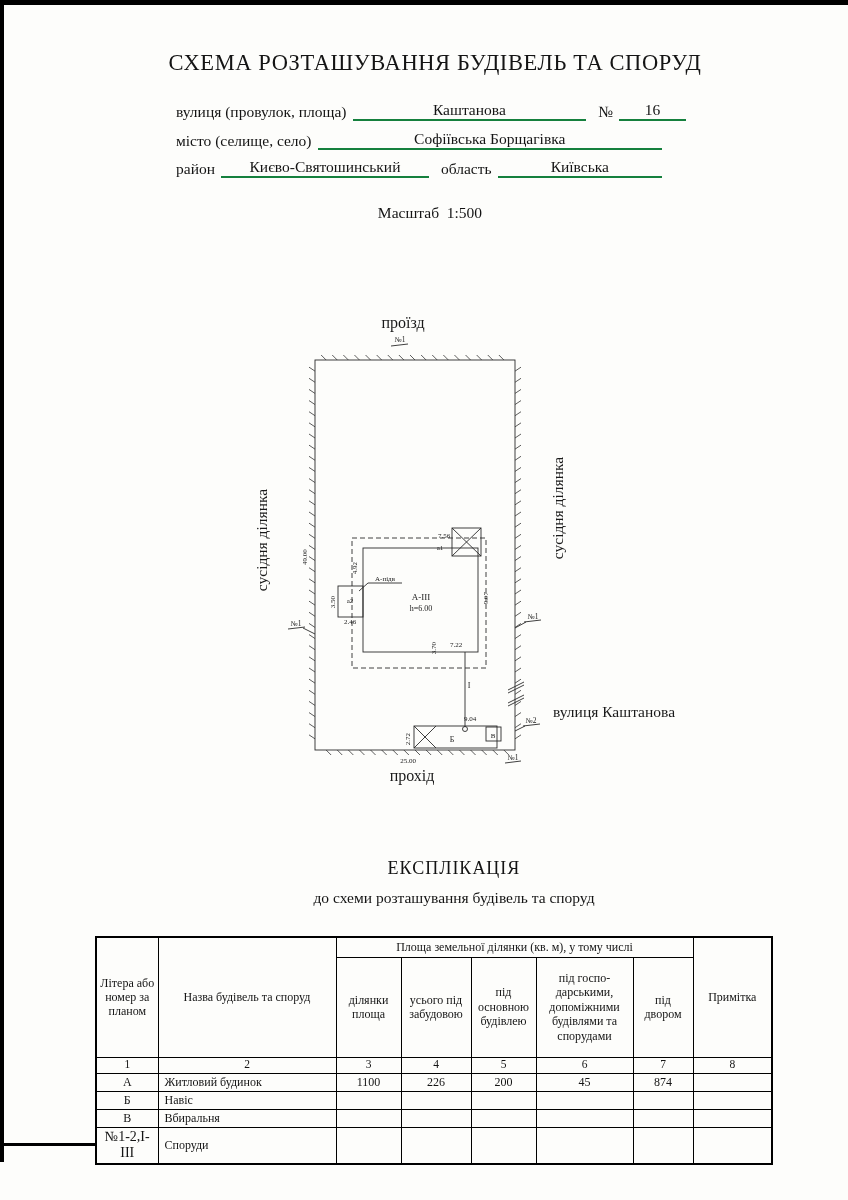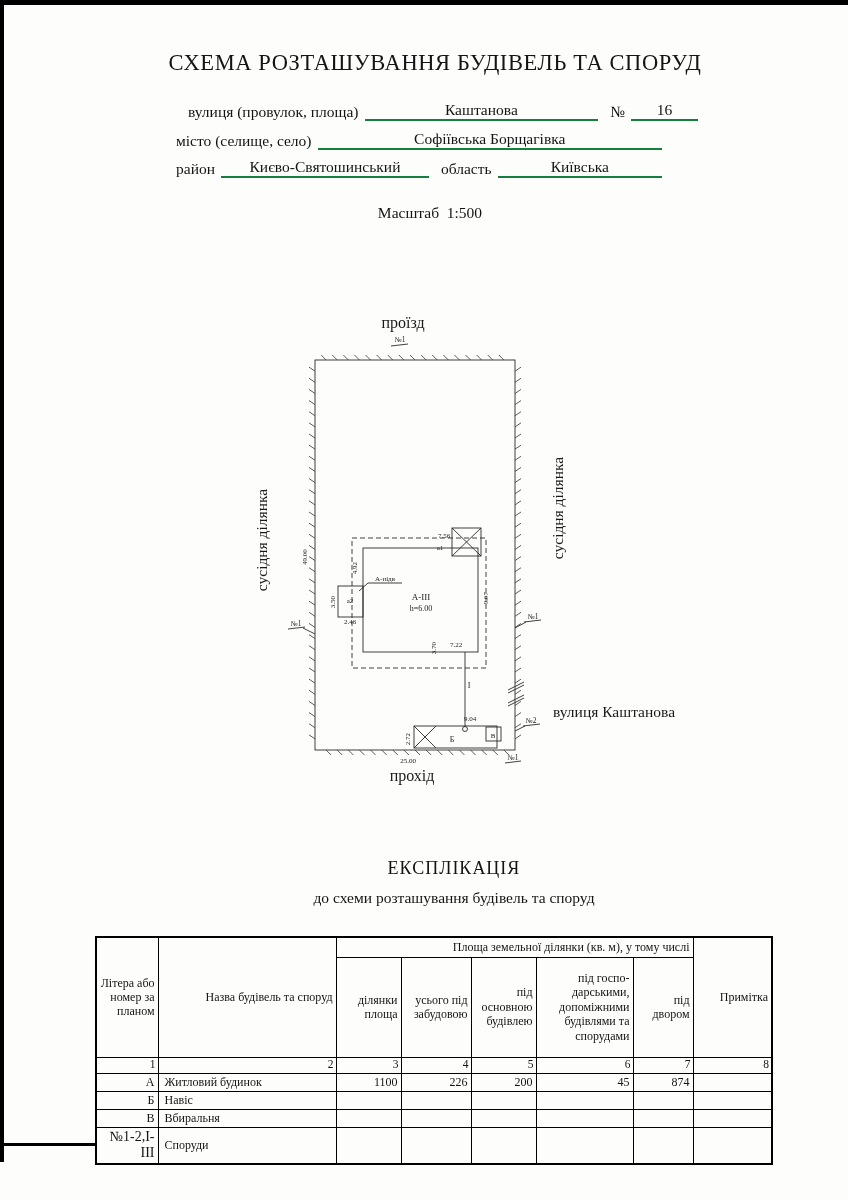--- a/index.html
+++ b/index.html
@@ -7,21 +7,21 @@
   .page{position:relative;width:848px;height:1200px;background:#fdfdfb;overflow:hidden;
         font-family:"Liberation Serif", serif;color:#141414;padding-left:32px;}
   .edge-top{position:absolute;top:0;left:0;width:848px;height:5px;background:#000;}
   .edge-left{position:absolute;top:0;left:0;width:4px;height:1162px;background:#000;}
   .edge-bottom-left{position:absolute;top:1143px;left:0;width:95px;height:3px;background:#000;}
 
   .doc-title{position:absolute;top:50px;left:40px;width:790px;margin:0;text-align:center;
              font-size:22.5px;font-weight:400;letter-spacing:0.6px;white-space:nowrap;}
 
   .form-row{position:absolute;left:176px;display:flex;align-items:flex-end;font-size:15.5px;height:22px;}
-  .row1{top:99px;width:510px;margin-left:12px;}
+  .row1{top:99px;width:510px;}
   .row2{top:128px;width:486px;}
   .row3{top:156px;width:486px;}
   .lbl{white-space:nowrap;padding-right:6px;}
   .lbl2{padding-left:12px;}
   .val{border-bottom:2px solid #15803d;text-align:center;padding:0 6px;white-space:nowrap;}
   .fill{flex:1;}
   .num{width:55px;}
   .d1{width:196px;}
   .scale{position:absolute;top:204px;left:0;width:860px;text-align:center;font-size:15.5px;white-space:pre;}
 
@@ -29,21 +29,21 @@
   .plan line,.plan rect,.plan circle{stroke:#2a2a2a;fill:none;stroke-width:0.9;}
   .plan text{fill:#1a1a1a;stroke:none;font-family:"Liberation Serif", serif;}
   #hatch line{stroke:#333;stroke-width:0.8;}
 
   .expl-title{position:absolute;top:858px;left:30px;width:848px;text-align:center;
               font-size:18px;letter-spacing:1px;}
   .expl-subtitle{position:absolute;top:889px;left:30px;width:848px;text-align:center;font-size:15.5px;}
 
   .expl-table{position:absolute;top:936px;left:95px;border-collapse:collapse;table-layout:fixed;
               border:2px solid #000;font-size:12px;}
-  .expl-table td{border:1px solid #000;text-align:right;vertical-align:middle;
+  .expl-table td{border:1px solid #000;text-align:center;vertical-align:middle;
                  padding:1px 3px;line-height:1.2;overflow:hidden;}
   tr.hg{height:20px;}
   tr.h2{height:100px;}
   tr.nums td{height:15px;font-size:11.5px;padding:0 2px;}
   tr.data td{height:15px;}
   tr.data td.name{text-align:left;padding-left:6px;}
   td.smalltxt{font-size:14px;margin-left:8px;}
 </style>
 </head>
 <body>

